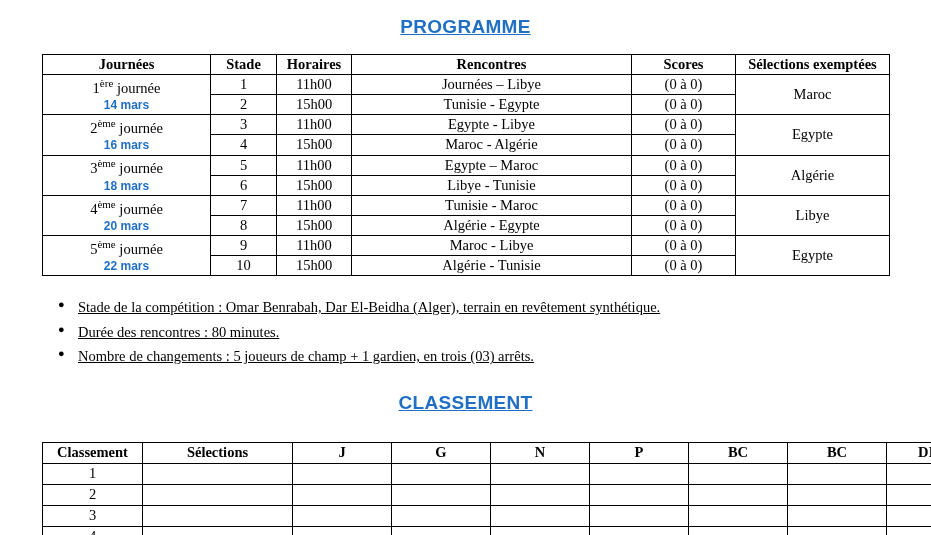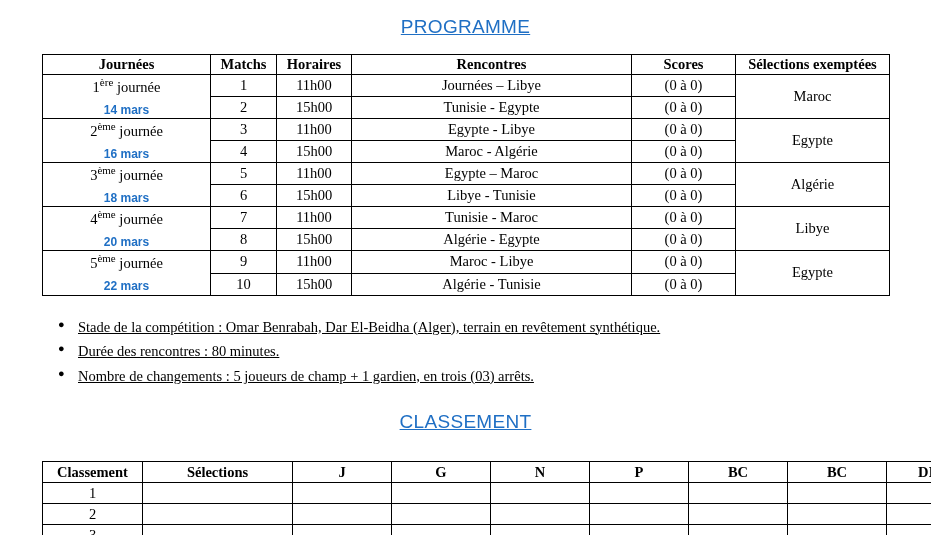--- a/index.html
+++ b/index.html
@@ -21,21 +21,21 @@
     width: 931px;
     height: 535px;
     position: relative;
     padding: 0;
   }
 
   .title {
     text-align: center;
     color: #1f6fc4;
     font-family: "Liberation Sans", sans-serif;
-    font-weight: normal;
+    font-weight: bold;
     font-size: 19px;
     letter-spacing: 0.3px;
     text-decoration: underline;
   }
 
   #programme-title {
     margin-top: 16px;
     margin-bottom: 16px;
   }
 
@@ -86,21 +86,21 @@
   .journee-label sup {
     font-size: 11px;
     vertical-align: super;
   }
   .journee-date {
     display: block;
     color: #1f6fc4;
     font-weight: bold;
     font-size: 12px;
     font-family: "Liberation Sans", sans-serif;
-    margin-top: 7px;
+    margin-top: 1px;
   }
   td.scores {
     text-align: left;
     padding-left: 6px;
     font-family: Liberation Serif, serif;
   }
 
   
   .notes {
     margin: 22px 0 0 0;
@@ -159,21 +159,21 @@
         <col class="col-journees">
           <col class="col-matchs">
           <col class="col-horaires">
         <col class="col-rencontres">
           <col class="col-scores">
           <col class="col-exempt">
       </colgroup>
       <thead>
         <tr>
           <th>Journées</th>
-          <th>Matchs</th>
+          <th>Stade</th>
           <th>Horaires</th>
           <th>Rencontres</th>
           <th>Scores</th>
           <th>Sélections exemptées</th>
         </tr>
       </thead>
       <tbody>
           <tr>
             <td class="journee-cell" rowspan="2"><span class="journee-label">1<sup>ère</sup> journée</span><span class="journee-date">14 mars</span></td>
             <td>1</td>

